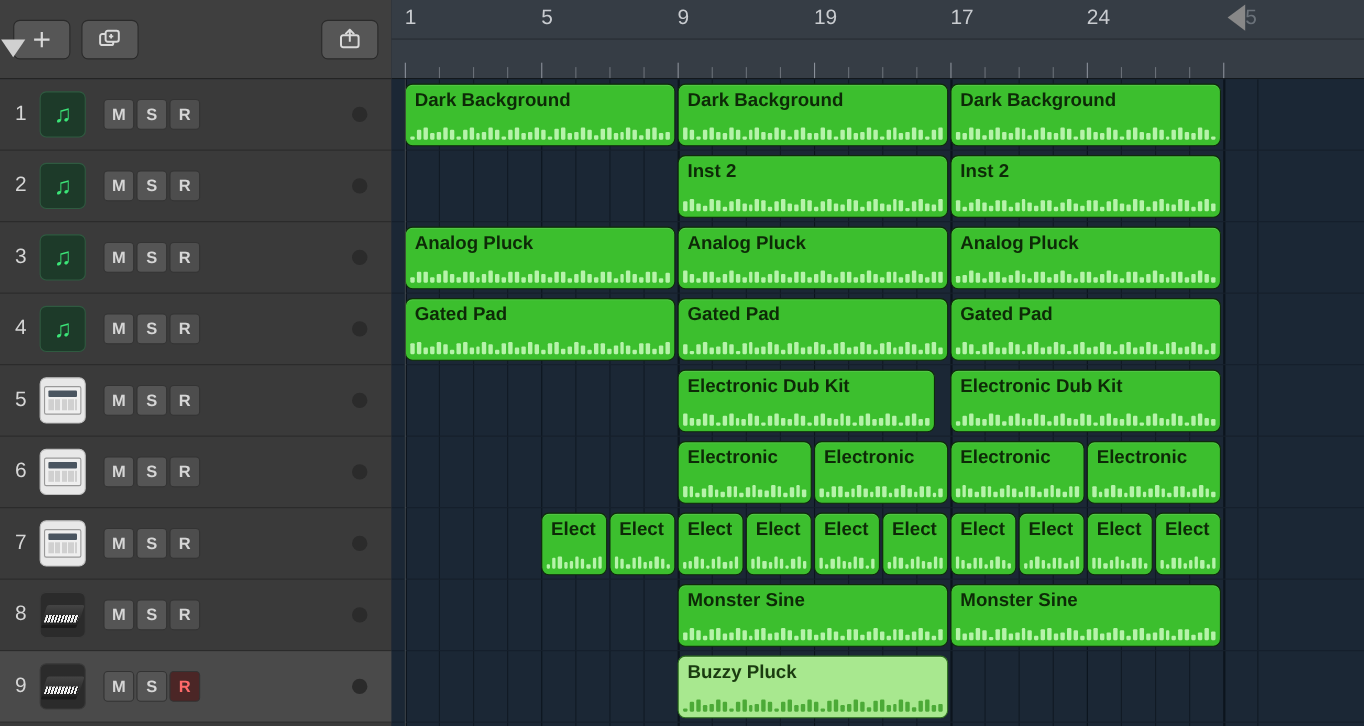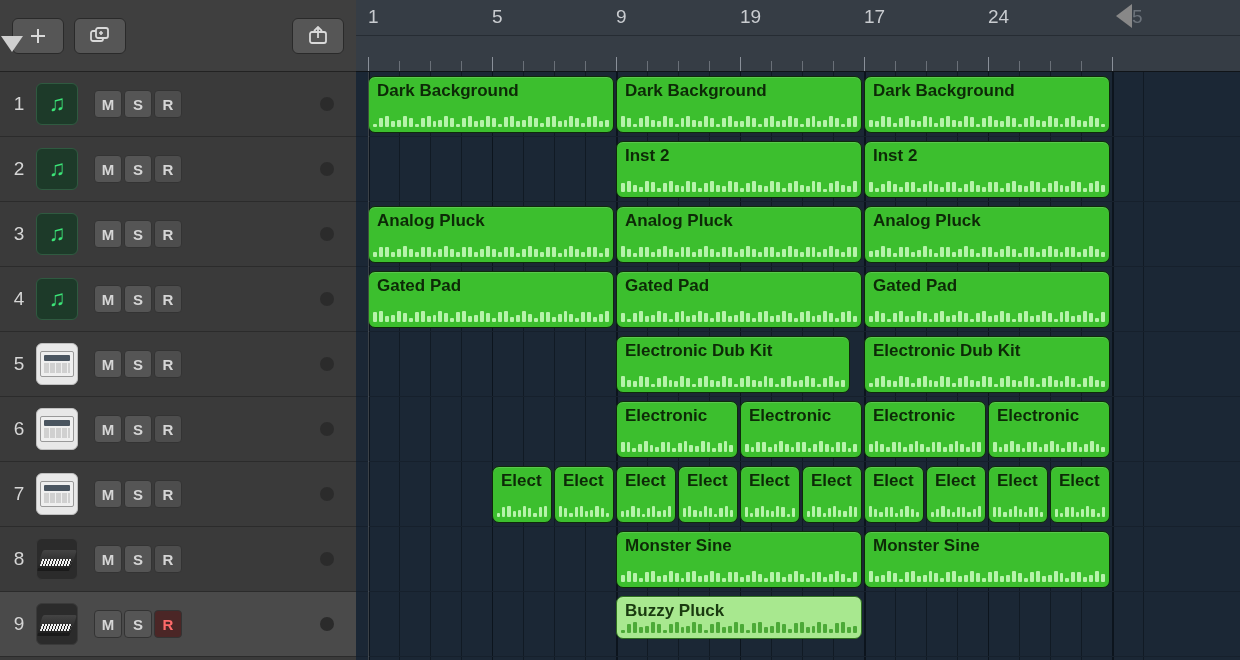--- a/index.html
+++ b/index.html
@@ -1202,21 +1202,21 @@
             <i style="height: 9px;"></i>
             <i style="height: 4px;"></i>
             <i style="height: 10px;"></i>
             <i style="height: 10px;"></i>
             <i style="height: 5px;"></i>
             <i style="height: 7px;"></i>
             <i style="height: 11px;"></i>
             <i style="height: 8px;"></i>
           </div>
         </div>
-        <div class="region sel" style="top: 524px; height: 43px; left: 260px; width: 246px;">
+        <div class="region sel" style="top: 524px; height: 57px; left: 260px; width: 246px;">
           <div class="label">Buzzy Pluck</div>
           <div class="wave">
             <i style="height: 3px;"></i>
             <i style="height: 9px;"></i>
             <i style="height: 11px;"></i>
             <i style="height: 6px;"></i>
             <i style="height: 7px;"></i>
             <i style="height: 11px;"></i>
             <i style="height: 9px;"></i>
             <i style="height: 3px;"></i>

